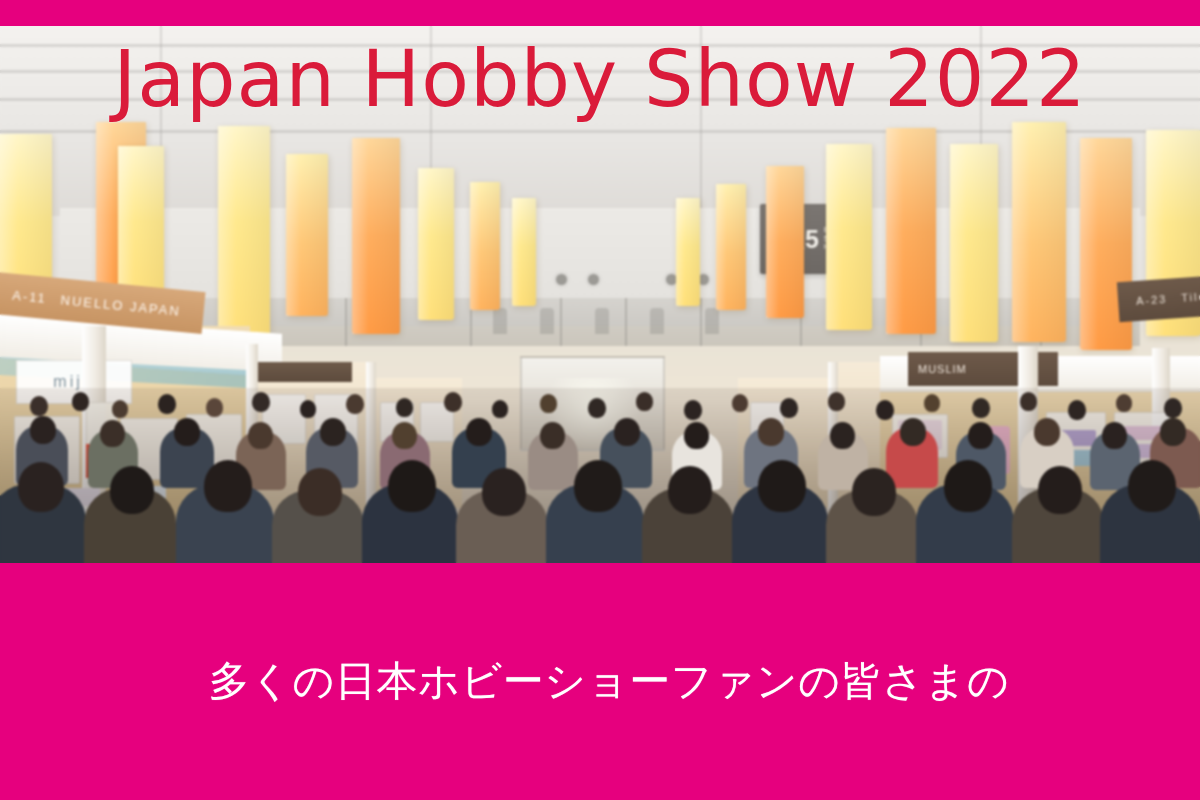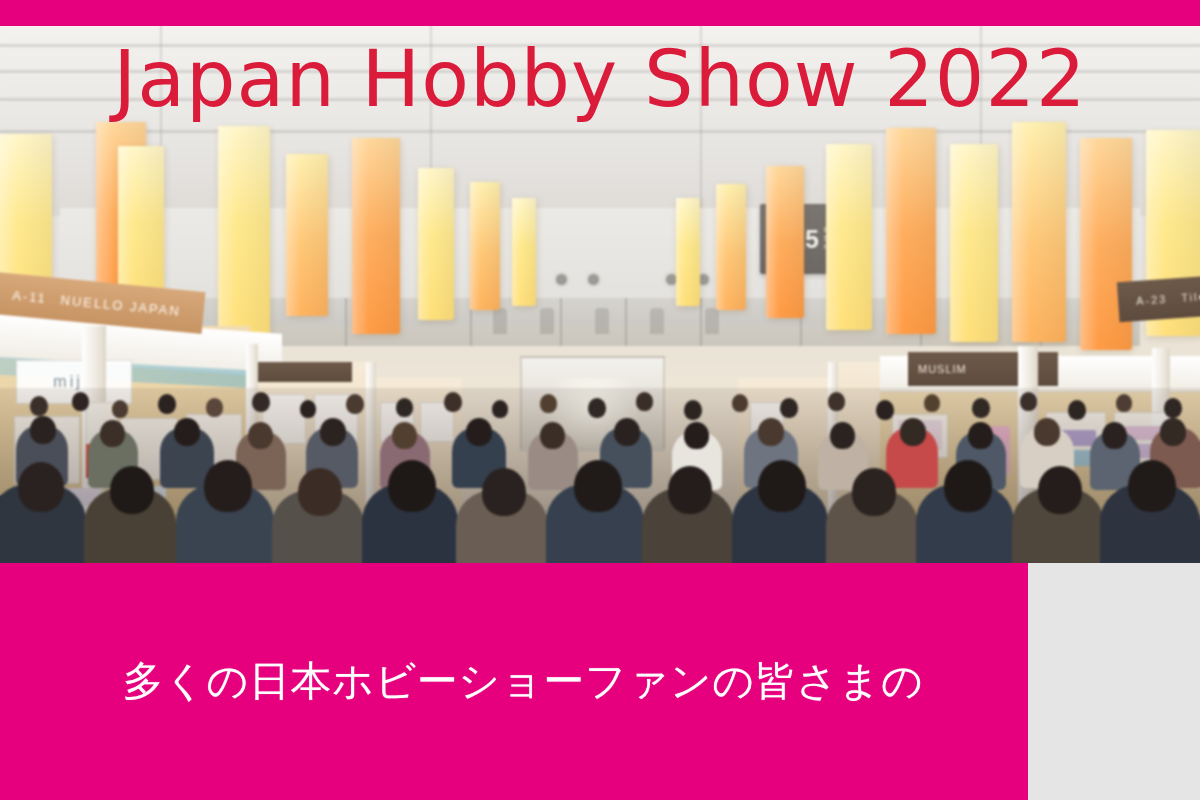--- a/index.html
+++ b/index.html
@@ -1,19 +1,19 @@
 <!DOCTYPE html>
 <html><head>
 <meta charset="utf-8">
 <style>
   * { margin:0; padding:0; box-sizing:border-box; }
   html,body { width:1200px; height:800px; overflow:hidden; background:#fff;
     font-family:"Liberation Sans", sans-serif; }
 
-  #banner { position:relative; width:1200px; height:800px; overflow:hidden; background:#e5e5e5; }
+  #banner { position:relative; width:1200px; height:800px; overflow:hidden; background:#bef264; }
 
   
   .top-bar { position:absolute; left:0; top:0; width:1200px; height:26px;
     background:#e6007e; z-index:40; }
 
   
   .photo { position:absolute; left:0; top:26px; width:1200px; height:537px;
     overflow:hidden; background:#efeae4; }
 
   
@@ -88,21 +88,21 @@
 
   
   .title-wrap { position:absolute; left:0; top:40px; width:1200px; z-index:30;
     text-align:center; }
   .title { display:inline-block; color:#da1b3a; font-size:78px; line-height:1;
     font-weight:400; letter-spacing:1px;
     font-family:"DejaVu Sans", sans-serif;
     text-shadow:0 0 2px rgba(255,255,255,.35); }
 
   
-  .bottom-panel { position:absolute; left:0; top:563px; width:1028px; height:237px;
+  .bottom-panel { position:absolute; left:0; top:563px; width:1200px; height:237px;
     background:#e6007e; z-index:35;
     display:flex; flex-direction:column; align-items:center; justify-content:center;padding-left:18px; }
   .bp-line { color:#ffffff; font-size:41px; line-height:1.24; letter-spacing:.5px;
     white-space:nowrap; font-family:"DejaVu Sans", sans-serif; font-weight:400;
     text-shadow:0 0 1px rgba(255,255,255,.5); }
 </style>
 </head>
 <body>
 
 <div id="banner">

